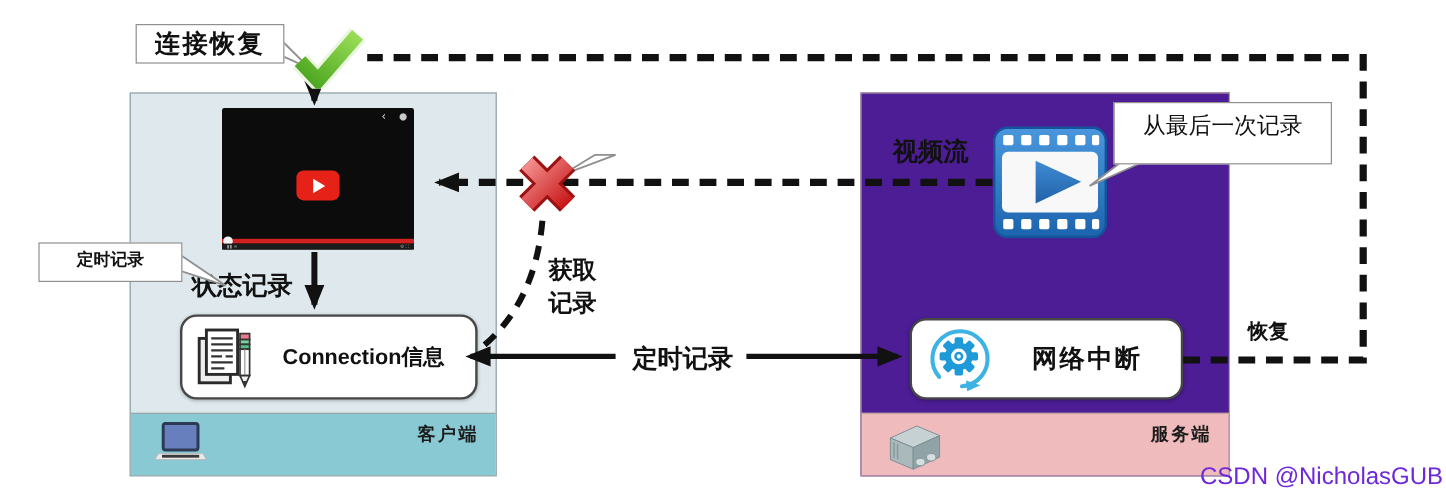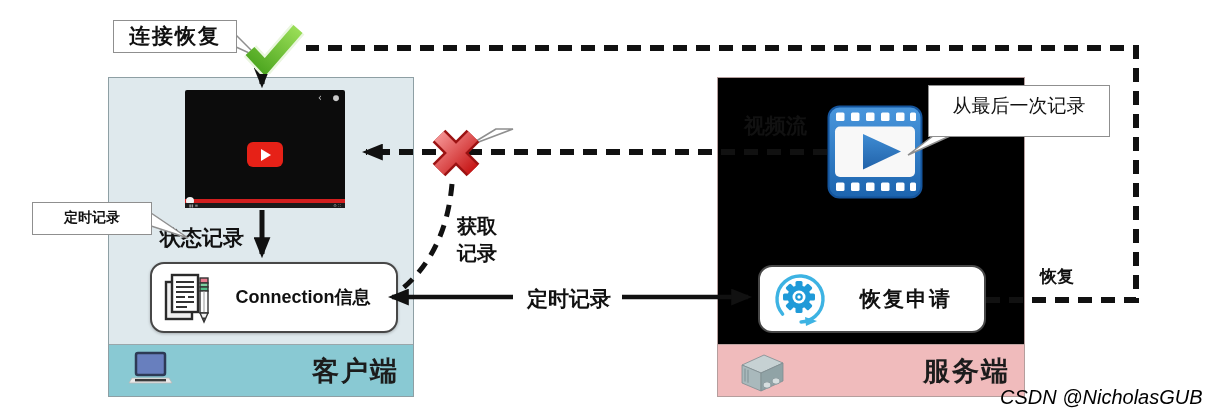--- a/index.html
+++ b/index.html
@@ -1,25 +1,25 @@
 <!DOCTYPE html>
 <html><head>
 <meta charset="utf-8">
 <style>
   * { margin:0; padding:0; box-sizing:border-box; }
   body { background:#fff; font-family:"Liberation Serif","DejaVu Serif",serif; }
   .canvas { position:relative; width:1205px; height:414px; background:#fff; overflow:hidden; }
 
   .zone { position:absolute; z-index:1; }
   .zone.client { left:108px; top:77px; width:306px; height:320px; background:#dfe9ed; border:1px solid #8e9fa4; }
-  .zone.server { left:717px; top:77px; width:308px; height:320px; background:#000000; border:1px solid #b59e9d; }
+  .zone.server { left:717px; top:77px; width:308px; height:320px; background:#4c1d95; border:1px solid #b59e9d; }
   .zone-footer { position:absolute; left:0; right:0; bottom:0; height:52px; border-top:1px solid #9aa7ab; display:flex; align-items:center; z-index:2;}
   .client .zone-footer { background:#89c9d3; }
   .server .zone-footer { background:#f0bbbc; border-top-color:#bfa3a2; }
-  .zone-label { position:absolute; right:14px; top:8px; font-size:27px; font-weight:700; color:#1c1c1c; letter-spacing:2px; }
+  .zone-label { position:absolute; right:14px; top:8px; font-size:15px; font-weight:700; color:#1c1c1c; letter-spacing:2px; }
   .footer-icon { position:absolute; left:18px; top:5px; }
 
   .video-player { position:absolute; left:185px; top:90px; width:160px; height:118px; background:#0c0c0c; border-radius:2px; z-index:2; }
   .vp-topicons { position:absolute; top:2px; right:4px; color:#c9c9c9; font-size:10px; font-family:"DejaVu Sans Mono",monospace; letter-spacing:2px; }
   .vp-play { position:absolute; left:50%; top:52px; transform:translateX(-50%); width:36px; height:25px; background:#e62117; border-radius:6px; display:flex; align-items:center; justify-content:center; }
   .vp-play-tri { width:0; height:0; border-left:10px solid #fff; border-top:6px solid transparent; border-bottom:6px solid transparent; margin-left:2px; }
   .vp-progress { position:absolute; left:0; right:0; bottom:5px; height:4px; background:#d21f1f; }
   .vp-dot { position:absolute; left:1px; bottom:3px; width:8px; height:8px; background:#f4f4f4; border-radius:50%; }
   .vp-controls { position:absolute; left:0; right:0; bottom:0; height:5px; background:#1b1b1b; color:#9a9a9a; font-size:4px; line-height:5px; display:flex; justify-content:space-between; padding:0 4px; font-family:"DejaVu Sans","Liberation Sans",sans-serif; }
 
@@ -43,21 +43,21 @@
   .t-fetch   { left:457px; top:213px; font-size:20px; line-height:27px; text-align:right; }
   .t-request { left:524px; top:285px; font-size:21px; background:#fff; padding:0 3px; z-index:3; }
   .t-recover { left:1040px; top:265px; font-size:17px; }
 
   .mark-icon { position:absolute; z-index:4; }
   .check-pos { left:243px; top:22px; }
   .x-pos     { left:427px; top:124px; }
 
   #arrows { position:absolute; left:0; top:0; z-index:3; pointer-events:none; }
 
-  .watermark { position:absolute; left:1000px; top:386px; font-family:"Liberation Sans","DejaVu Sans",sans-serif; font-size:20px; color:#000000; z-index:5;font-style:italic; }
+  .watermark { position:absolute; left:1000px; top:386px; font-family:"Liberation Sans","DejaVu Sans",sans-serif; font-size:20px; color:#6d28d9; z-index:5; }
 </style>
 </head>
 <body>
 
 <div class="canvas">
 
   <div class="zone client">
     <div class="zone-footer">
       <svg class="footer-icon" width="46" height="40" viewBox="0 0 46 40">
         <rect x="9" y="3" width="29" height="22" rx="2" fill="#687fbe" stroke="#2d3a55" stroke-width="2.5"></rect>
@@ -136,21 +136,21 @@
             <rect x="-16" y="-3.5" width="8" height="7" rx="1.5"></rect>
             <rect x="8" y="-3.5" width="8" height="7" rx="1.5"></rect>
           </g>
           <circle cx="0" cy="0" r="11.5"></circle>
           <circle cx="0" cy="0" r="6.5" fill="#fff"></circle>
           <circle cx="0" cy="0" r="3.8"></circle>
           <circle cx="0" cy="0" r="1.7" fill="#fff"></circle>
         </g>
       </g>
     </svg>
-    <div class="process-label">恢复申请</div>
+    <div class="process-label">网络中断</div>
   </div>
 
   <svg class="film-icon" width="96" height="94" viewBox="0 0 96 94">
     <defs>
       <linearGradient id="filmg" x1="0" y1="0" x2="0" y2="1">
         <stop offset="0" stop-color="#4a97dd"></stop>
           <stop offset="1" stop-color="#1c64ae"></stop>
       </linearGradient>
       <linearGradient id="trig" x1="0" y1="0" x2="0" y2="1">
         <stop offset="0" stop-color="#3f8cd3"></stop>

